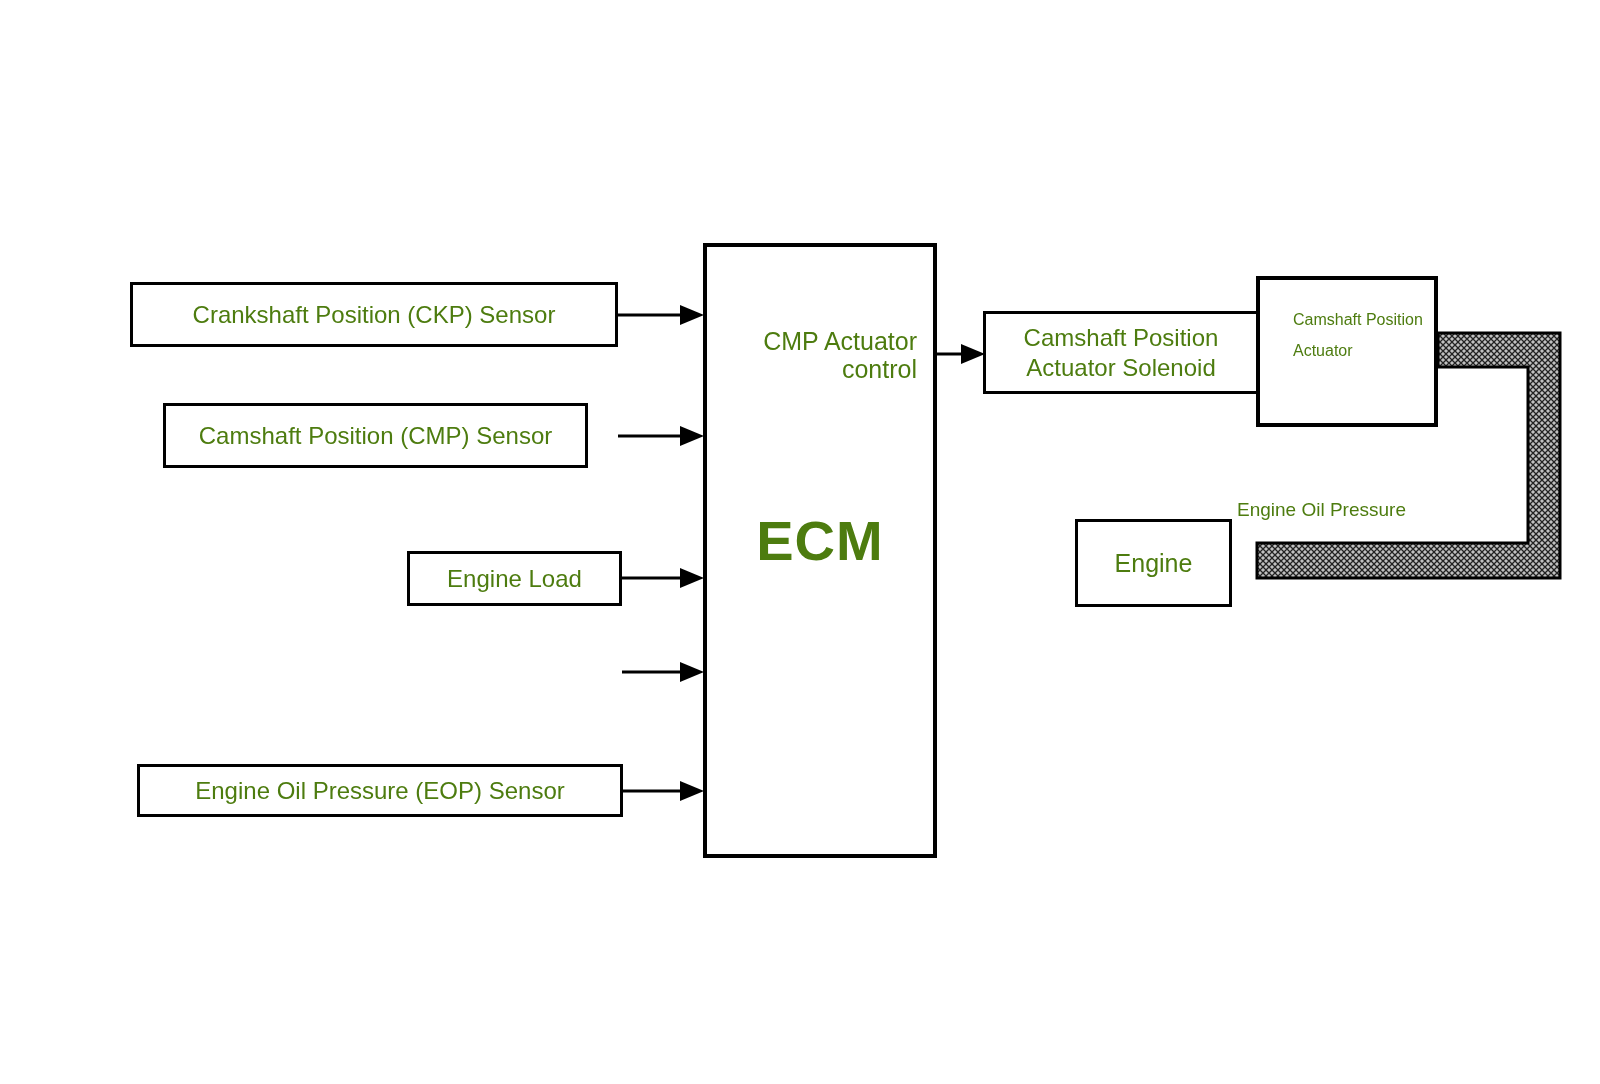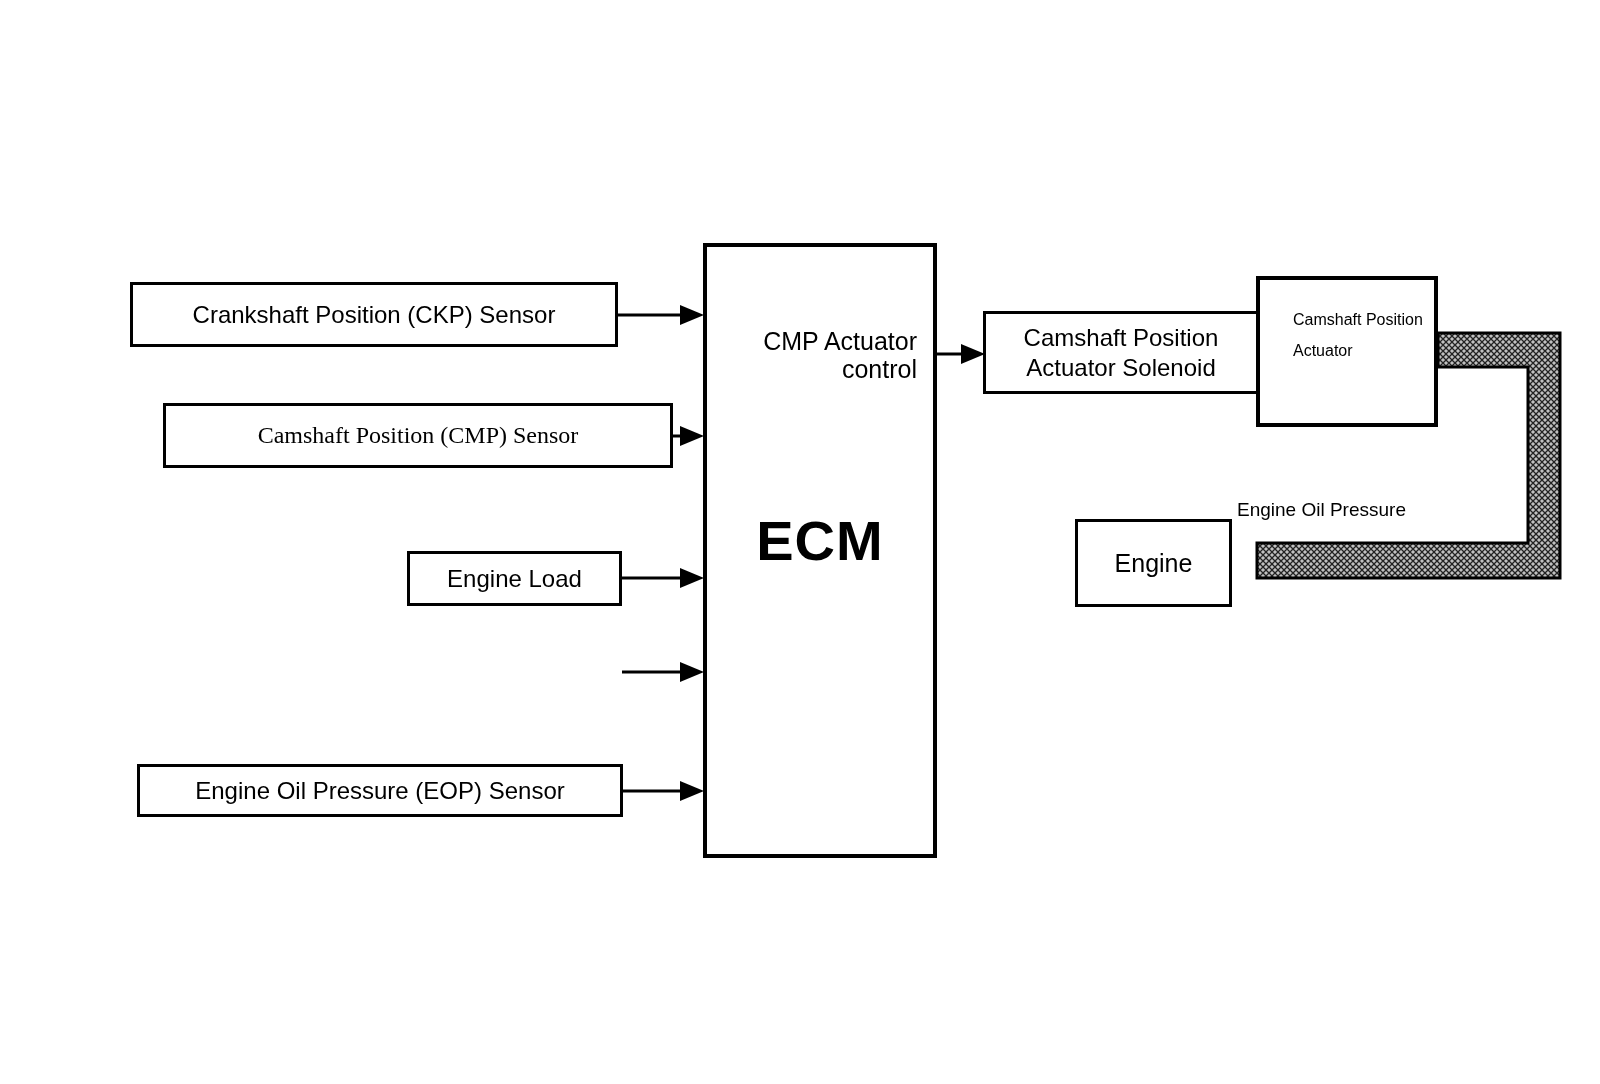--- a/index.html
+++ b/index.html
@@ -6,21 +6,21 @@
     margin: 0;
     padding: 0;
     background: #ffffff;
   }
   .canvas {
     position: relative;
     width: 1600px;
     height: 1084px;
     background: #ffffff;
     font-family: "Liberation Sans", sans-serif;
-    color: #000000;
+    color: #4d7c0f;
     overflow: hidden;
   }
   .wire-layer {
     position: absolute;
     left: 0;
     top: 0;
     width: 1600px;
     height: 1084px;
   }
   .node {
@@ -89,21 +89,21 @@
     line-height: 30px;
   }
   .oil-pressure-label {
     position: absolute;
     left: 1237px;
     top: 499px;
     font-size: 19px;
     white-space: nowrap;
   }
   .box-ckp  { left: 130px; top: 282px; width: 488px; height: 65px; }
-  .box-cmp  { left: 163px; top: 403px; width: 510px; height: 65px; font-family: Liberation Serif, serif; }
+  .box-cmp  { left: 163px; top: 403px; width: 425px; height: 65px; }
   .box-load { left: 407px; top: 551px; width: 215px; height: 55px; }
   .box-ect  { left: 43px;  top: 647px; width: 579px; height: 50px; }
   .box-eop  { left: 137px; top: 764px; width: 486px; height: 53px; justify-content: center; }
 </style>
 </head>
 <body>
 
 <div class="canvas">
 
   <svg class="wire-layer" viewBox="0 0 1600 1084" xmlns="http://www.w3.org/2000/svg">

